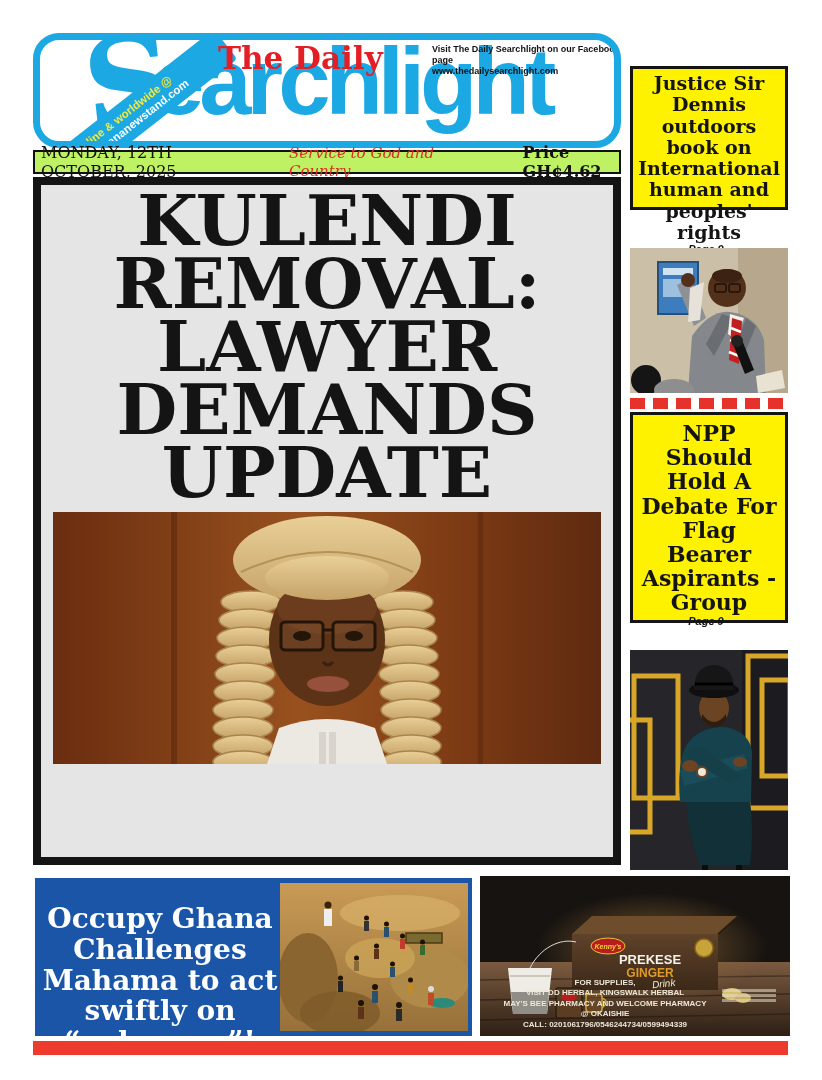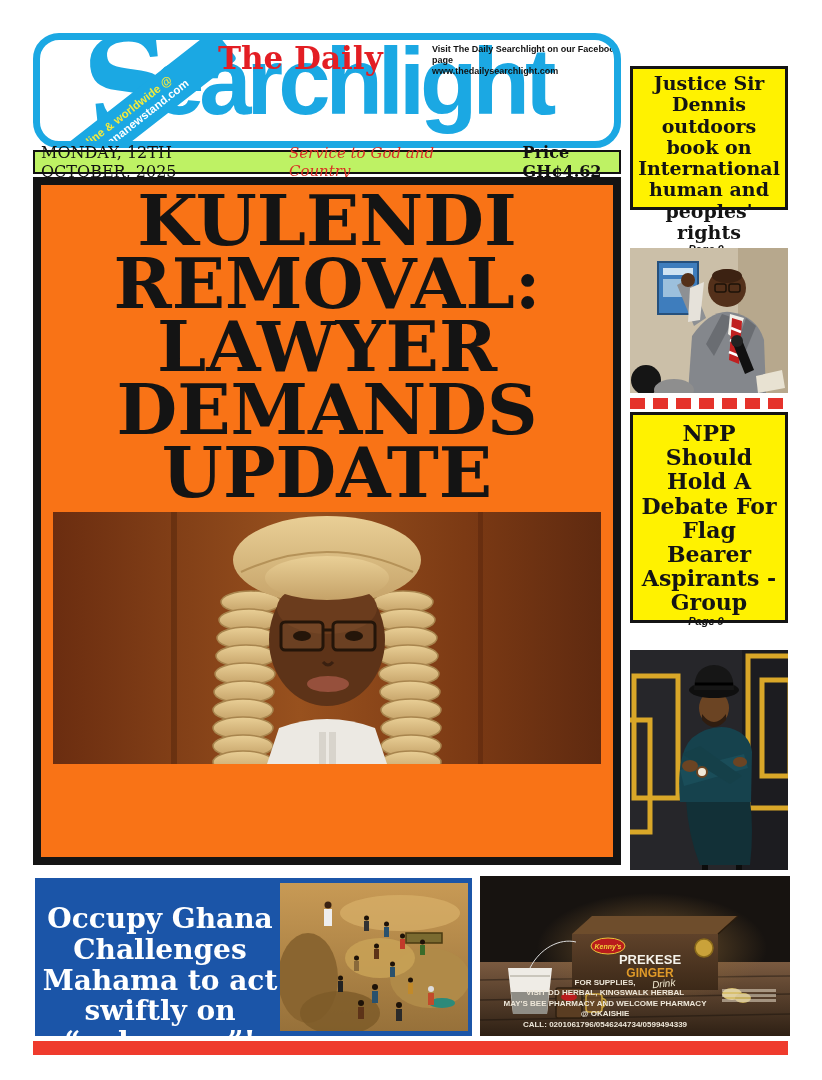--- a/index.html
+++ b/index.html
@@ -27,21 +27,21 @@
   
   #dateline{position:absolute;left:33px;top:150px;width:588px;height:24px;border:2px solid #111;
     box-sizing:border-box;background:#bef264;display:flex;align-items:center;gap:48px;}
   #date-text{font-family:"DejaVu Serif",serif;font-size:16px;color:#111;padding-left:6px;}
   #motto{font-family:"DejaVu Serif",serif;font-style:italic;font-size:15px;color:#D93025;
     }
   #price{font-family:"DejaVu Serif",serif;font-weight:bold;font-size:16px;color:#111;margin-left:30px;}
 
   
   #lead-box{position:absolute;left:33px;top:177px;width:588px;height:688px;border:8px solid #141414;
-    box-sizing:border-box;background:#f97316;text-align:center;}
+    box-sizing:border-box;background:#e5e5e5;text-align:center;}
   #lead-headline{margin-top:4px;font-family:"DejaVu Serif",serif;font-weight:bold;font-size:70px;
     line-height:0.9;color:#141414;}
   #lead-subhead{margin-top:4px;font-family:"Liberation Sans",sans-serif;font-weight:bold;
     font-style:italic;font-size:41px;line-height:1.05;color:#141414;}
   #judge-photo{width:548px;height:252px;margin:8px auto 0;display:block;}
 
   
   .ybox{position:absolute;left:630px;width:158px;background:#FFF200;border:3px solid #141414;
     box-sizing:border-box;text-align:center;}
   .ybox .ytitle{font-family:"DejaVu Serif",serif;font-weight:bold;color:#141414;}

